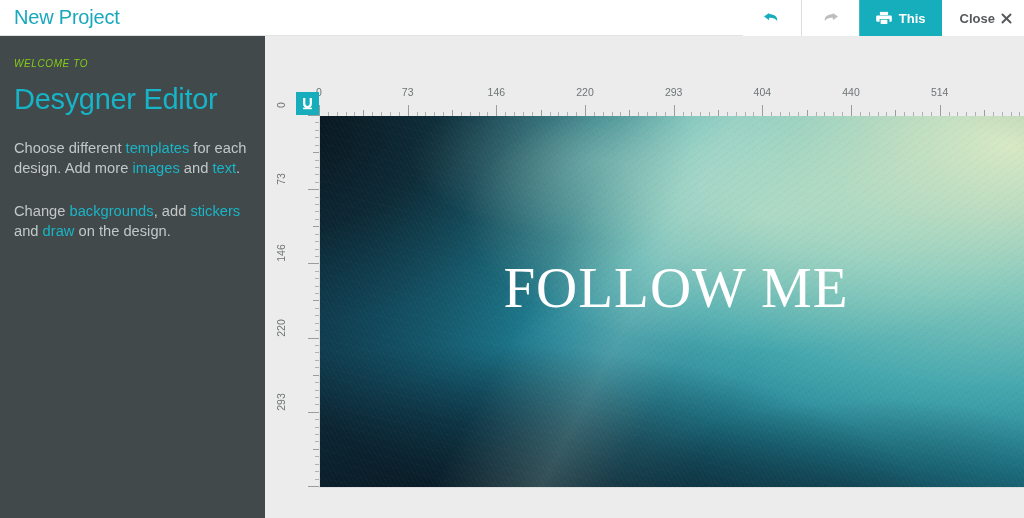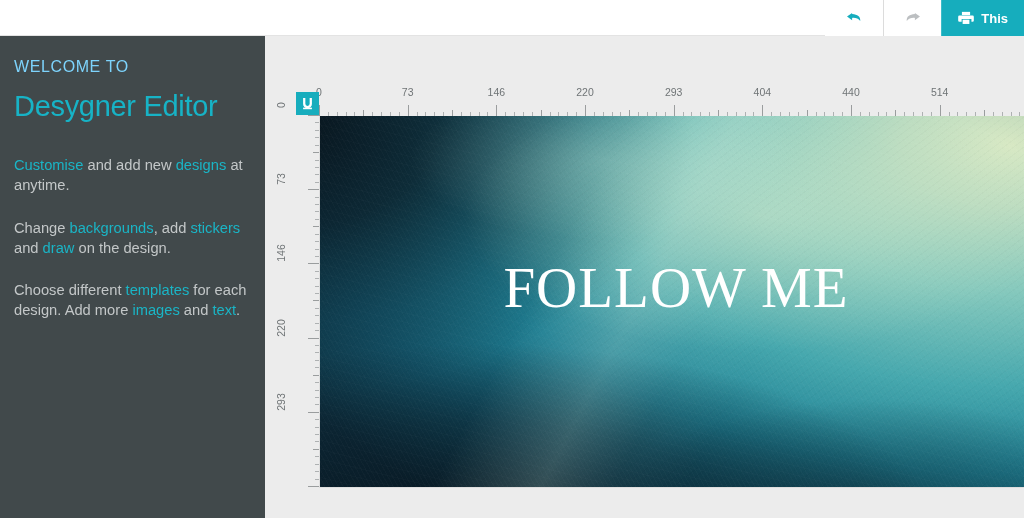--- a/index.html
+++ b/index.html
@@ -56,31 +56,32 @@
 
   
   .sidebar {
     position: absolute; left: 0; top: 36px;
     width: 265px; height: 482px;
     background: #41494b;
     padding: 22px 18px 0 14px;
     color: #c9cccd;
   }
   .welcome-kicker {
-    color: #7dd3fc;
-    font-size: 16px;
+    color: #84cc16;
+    font-size: 10px;
     letter-spacing: 0.6px;
     margin-bottom: 14px;
+    font-style: italic;
   }
   .brand-title {
     color: #17b3c6;
     font-size: 29px;
     font-weight: normal;
     letter-spacing: -0.3px;
-    margin-bottom: 32px;
+    margin-bottom: 22px;
   }
   .para {
     font-size: 14.7px;
     line-height: 1.38;
     color: #c3c7c8;
     margin-bottom: 22px;
   }
   .para:last-child { margin-bottom: 0; }
   .lk { color: #1ab5c6; }
 
@@ -203,20 +204,21 @@
     cursor: pointer;
   }
 </style>
 </head>
 <body>
 
 <div id="app">
 
   <div class="header">
 
+    <div class="project-title">New Project</div>
 
     <div class="header-spacer"></div>
 
 
     <div class="tb-btn icon-only">
       <span>
         <svg width="17" height="14" viewBox="0 0 20 16" fill="#16adbd">
           <path d="M7.2 2.1 1.2 6.3l6 4.3V7.9c4.3-.3 7.2.7 9.6 3.6.3-5.2-3.1-7.6-9.6-8.1V2.1z"></path>
         </svg>
       </span>
@@ -236,29 +238,36 @@
       <span>
         <svg width="16" height="14" viewBox="0 0 18 15" fill="#ffffff">
           <rect x="4.4" y="0.6" width="9.2" height="3.6"></rect>
           <path d="M1.6 4.8h14.8a1.4 1.4 0 0 1 1.4 1.4v4.2a1.4 1.4 0 0 1-1.4 1.4h-1.3V8.6H4.1v3.2H1.6A1.4 1.4 0 0 1 .2 10.4V6.2a1.4 1.4 0 0 1 1.4-1.4z"></path>
           <rect x="5.2" y="9.4" width="7.6" height="4.8"></rect>
         </svg>
       </span>
       <span>This</span>
     </div>
 
+    <div class="tb-btn close">
+      <span>Close</span>
+      <span>
+        <svg width="11" height="11" viewBox="0 0 12 12" stroke="#55595c" stroke-width="2.1" stroke-linecap="round">
+          <path d="M1.6 1.6 10.4 10.4M10.4 1.6 1.6 10.4"></path>
+        </svg>
+      </span>
+    </div>
   </div>
 
   <div class="sidebar">
     <div class="welcome-kicker">WELCOME TO</div>
     <div class="brand-title">Desygner Editor</div>
     <div id="sidebar-paragraphs">
-        <div class="para"><span class="lk">Customise</span><span> and add new </span><span class="lk">designs</span><span> at anytime.</span></div>
+        <div class="para"><span>Choose different </span><span class="lk">templates</span><span> for each design. Add more </span><span class="lk">images</span><span> and </span><span class="lk">text</span><span>.</span></div>
         <div class="para"><span>Change </span><span class="lk">backgrounds</span><span>, add </span><span class="lk">stickers</span><span> and </span><span class="lk">draw</span><span> on the design.</span></div>
-        <div class="para"><span>Choose different </span><span class="lk">templates</span><span> for each design. Add more </span><span class="lk">images</span><span> and </span><span class="lk">text</span><span>.</span></div>
       </div>
   </div>
 
   <div class="workspace">
 
     <div class="ruler-corner">
       <svg width="15" height="15" viewBox="0 0 16 16" fill="#ffffff">
         <path d="M3.3 2.2h2.4v6.1a2.3 2.3 0 0 0 4.6 0V2.2h2.4v6.3a4.7 4.7 0 0 1-9.4 0z"></path>
         <rect x="3.3" y="12.4" width="9.4" height="1.7"></rect>
       </svg>

